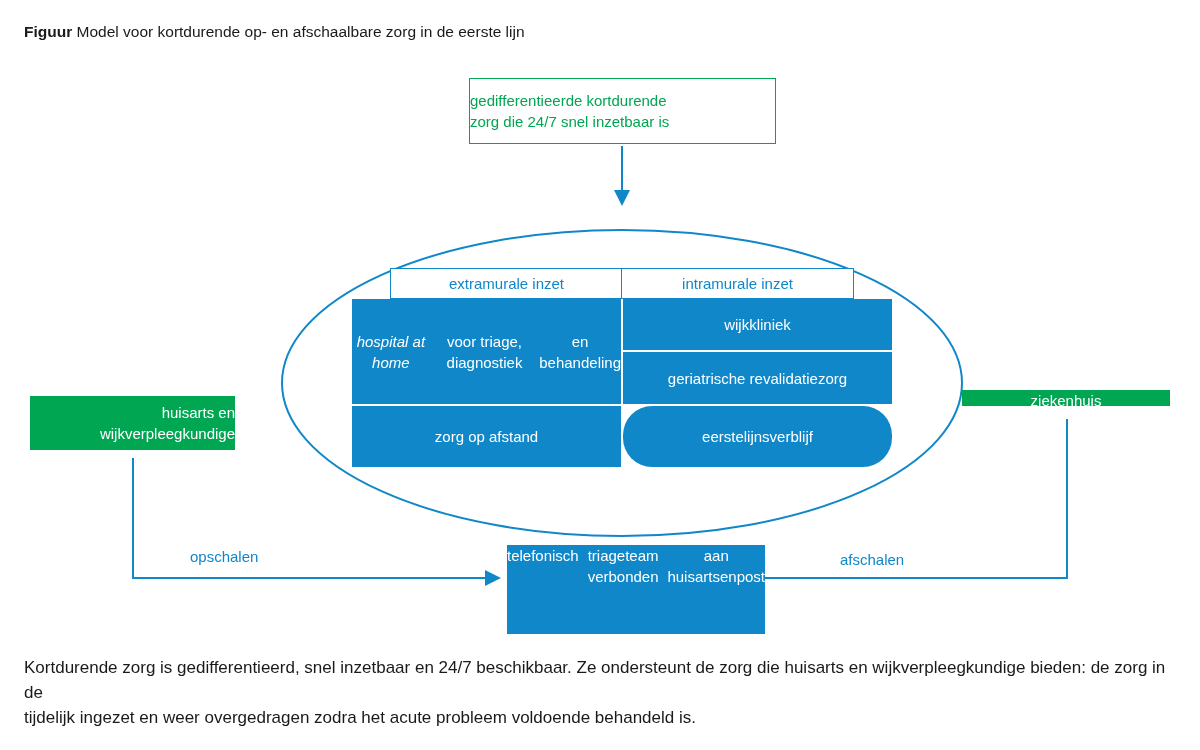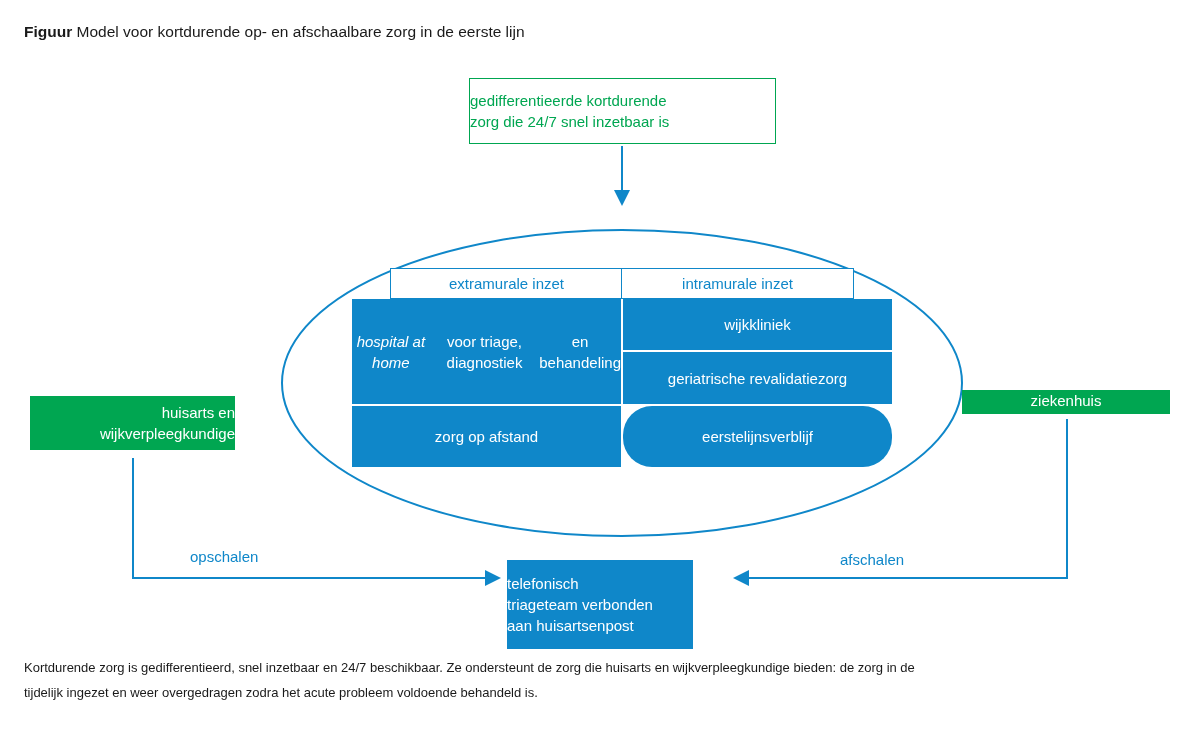--- a/index.html
+++ b/index.html
@@ -91,21 +91,21 @@
   .arrow-label {
     position: absolute;
     color: #0f87c9;
     font-size: 15px;
   }
   .footer-text {
     position: absolute;
     left: 24px;
     top: 655px;
     width: 1152px;
-    font-size: 13px;
+    font-size: 17px;
     line-height: 25px;
     color: #1a1a1a;
   }
 </style>
 </head>
 <body>
 
 <div class="figure-caption">
   <span class="label">Figuur</span>
   <span>Model voor kortdurende op- en afschaalbare zorg in de eerste lijn</span>
@@ -133,21 +133,21 @@
 <div class="box box-outline" style="left:469px; top:78px; width:307px; height:66px; flex-direction:column;">
   <span>gedifferentieerde kortdurende</span>
   <span>zorg die 24/7 snel inzetbaar is</span>
 </div>
 
 <div class="box box-green" style="left:30px; top:396px; width:205px; height:54px; flex-direction:column; align-items:flex-end; padding-left:14px; justify-content:center;">
   <span>huisarts en</span>
   <span>wijkverpleegkundige</span>
 </div>
 
-<div class="box box-green" style="left:962px; top:390px; width:208px; height:24px;">
+<div class="box box-green" style="left:962px; top:390px; width:208px; height:16px;">
   <span>ziekenhuis</span>
 </div>
 
 <div class="header-cell" style="left:390px; top:268px; width:233px; height:31px;">
   <span>extramurale inzet</span>
 </div>
 <div class="header-cell" style="left:621px; top:268px; width:233px; height:31px;">
   <span>intramurale inzet</span>
 </div>
 
@@ -166,21 +166,21 @@
 </div>
 
 <div class="grid-cell" style="left:352px; top:406px; width:269px; height:61px;">
   <span>zorg op afstand</span>
 </div>
 
 <div class="grid-cell" style="left:623px; top:406px; width:269px; height:61px;border-radius:29px;">
   <span>eerstelijnsverblijf</span>
 </div>
 
-<div class="box box-blue" style="left:507px; top:545px; width:186px; height:89px; flex-direction:column;margin-top:15px;">
+<div class="box box-blue" style="left:507px; top:545px; width:258px; height:89px; flex-direction:row;">
   <span>telefonisch</span>
   <span>triageteam verbonden</span>
   <span>aan huisartsenpost</span>
 </div>
 
 <div class="arrow-label" style="left:190px; top:548px;">opschalen</div>
 <div class="arrow-label" style="left:840px; top:551px;">afschalen</div>
 
 <div class="footer-text">
   <div>Kortdurende zorg is gedifferentieerd, snel inzetbaar en 24/7 beschikbaar. Ze ondersteunt de zorg die huisarts en wijkverpleegkundige bieden: de zorg in de</div>

